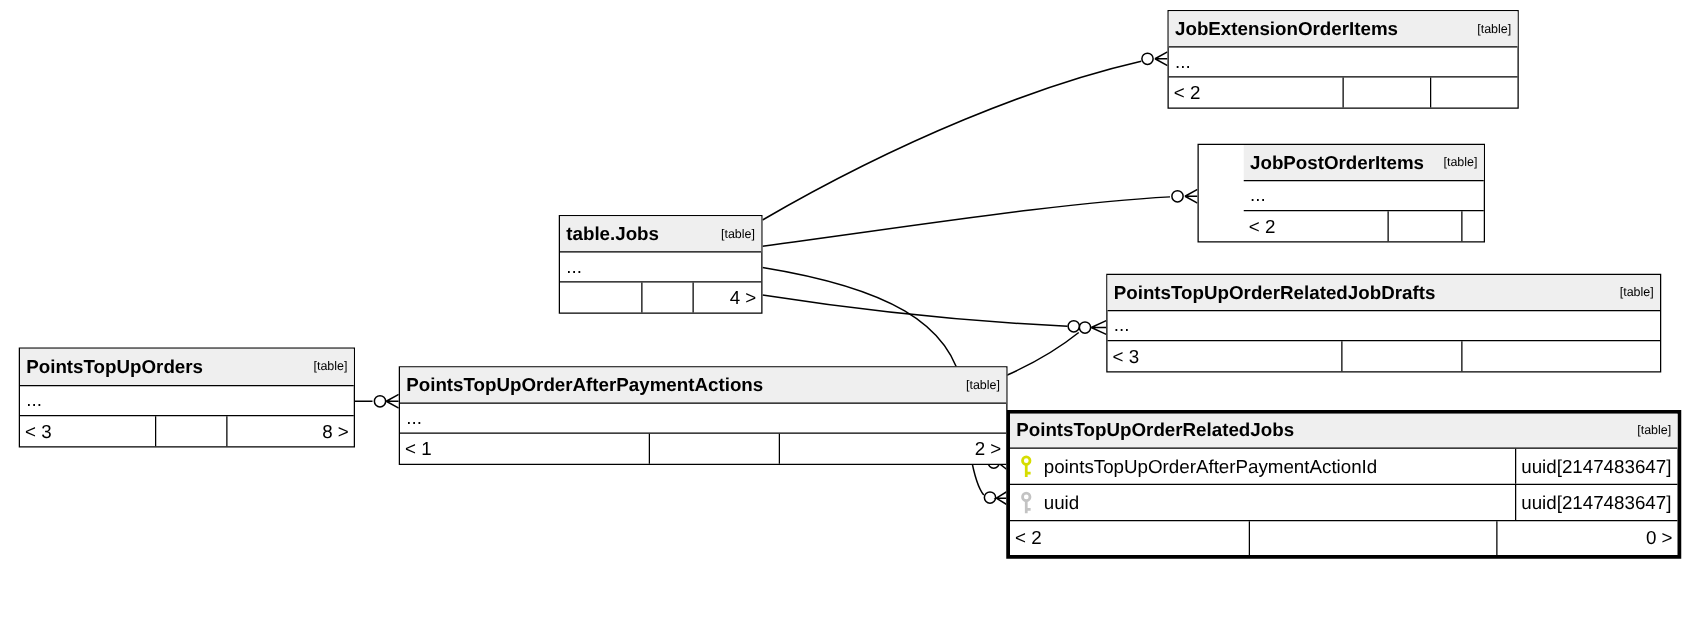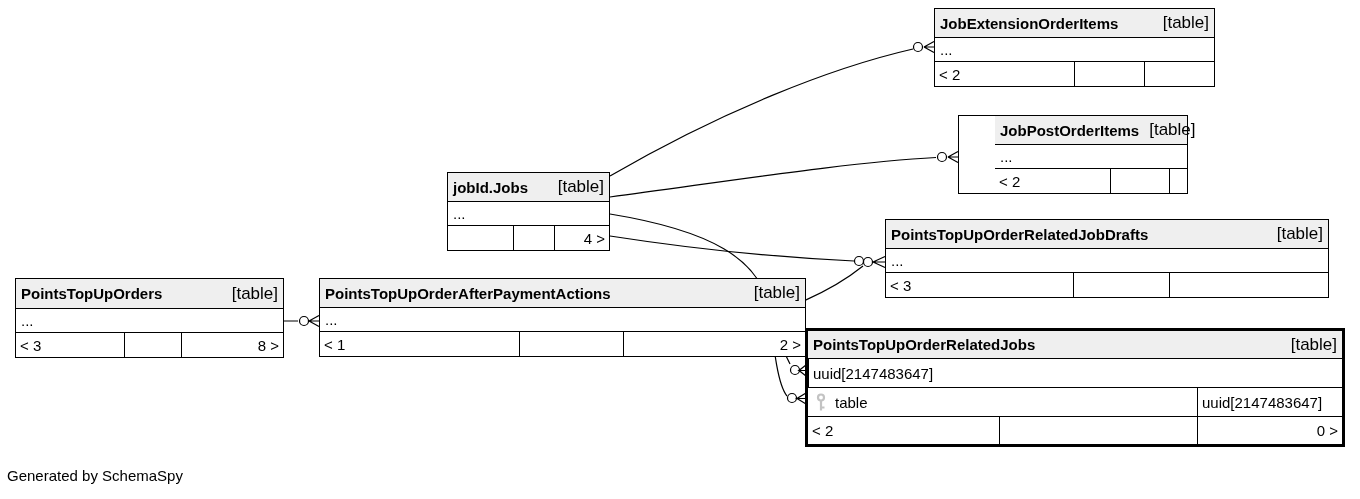--- a/index.html
+++ b/index.html
@@ -4,21 +4,21 @@
 <style>
   html,body{margin:0;padding:0;background:#ffffff;}
   #canvas{position:relative;width:1360px;height:499px;background:#ffffff;overflow:hidden;
           font-family:Liberation Sans, sans-serif;color:#000;}
   #edges{position:absolute;left:0;top:0;width:1360px;height:499px;}
 
   .tbox{position:absolute;background:#fff;border:1px solid #000;box-sizing:border-box;font-size:15px;}
   .thead{display:flex;justify-content:space-between;align-items:center;background:#efefef;
          border-bottom:1px solid #000;padding:0 5px;height:28px;}
   .tname{font-weight:bold;font-size:15px;white-space:nowrap;}
-  .ttag{font-size:17px;margin-left:10px;white-space:nowrap;}
+  .ttag{font-size:10px;margin-left:10px;white-space:nowrap;}
   .trow{display:flex;align-items:center;border-bottom:1px solid #000;padding:0 5px;height:24px;box-sizing:border-box;}
   .trow:last-child{border-bottom:none;}
   .tfoot{display:flex;height:24px;box-sizing:border-box;}
   .fc{display:flex;align-items:center;box-sizing:border-box;padding:0 4px;white-space:nowrap;}
   .fc + .fc{border-left:1px solid #000;}
   .fc.right{justify-content:flex-end;}
   .keyrow{gap:18px;padding-left:9px;}
   .key-icon{flex:0 0 auto;}
 
   
@@ -26,28 +26,28 @@
   #t0 .c0{width:139px;} #t0 .c1{width:70px;} #t0 .c2{flex:1;}
   #t1{left:958px;top:115px;width:230px;padding-left:36px;}
   #t1 .c0{width:115px;} #t1 .c1{width:59px;} #t1 .c2{flex:1;}
   #t2{left:447px;top:172px;width:163px;}
   #t2 .c0{width:65px;} #t2 .c1{width:41px;} #t2 .c2{flex:1;}
   #t3{left:885px;top:219px;width:444px;}
   #t3 .c0{width:187px;} #t3 .c1{width:96px;} #t3 .c2{flex:1;}
   #t4{left:15px;top:278px;width:269px;}
   #t4 .thead{height:29px;}
   #t4 .c0{width:108px;} #t4 .c1{width:57px;} #t4 .c2{flex:1;}
-  #t5{left:319px;top:278px;width:487px;}
+  #t5{left:319px;top:293px;width:487px;}
   #t5 .keyrow{height:28px;}
   #t5 .c0{width:199px;} #t5 .c1{width:104px;} #t5 .c2{flex:1;}
   #t6{left:805px;top:328px;width:540px;border-width:3px;}
   #t6 .thead{height:27px;gap:19px;}
   #t6 .colrow{display:flex;border-bottom:1px solid #000;height:29px;box-sizing:border-box;}
   #t6 .cname{display:flex;align-items:center;gap:9px;padding-left:8px;flex:1;}
-  #t6 .ctype{display:flex;align-items:center;width:145px;border-left:1px solid #000;
+  #t6 .ctype{display:flex;align-items:center;width:130px;border-left:1px solid #000;
              box-sizing:border-box;padding:0 4px;white-space:nowrap;text-align:center;}
   #t6 .tfoot{height:27px;}
   #t6 .c0{width:191px;} #t6 .c1{flex:1;} #t6 .c2{width:145px;flex:none;}
 
   #generator-note{position:absolute;left:7px;top:467px;font-size:15px;}
 </style>
 </head>
 <body>
 
 <div id="canvas">
@@ -103,21 +103,21 @@
     <div class="trow">...</div>
     <div class="tfoot">
       <span class="fc c0">&lt; 2</span>
       <span class="fc c1"></span>
       <span class="fc c2 right"></span>
     </div>
   </div>
 
   <div class="tbox" id="t2">
     <div class="thead">
-      <span class="tname">jobId.Jobs</span>
+      <span class="tname">table.Jobs</span>
       <span class="ttag">[table]</span>
     </div>
     <div class="trow">...</div>
     <div class="tfoot">
       <span class="fc c0"></span>
       <span class="fc c1"></span>
       <span class="fc c2 right">4 &gt;</span>
     </div>
   </div>
 
@@ -159,33 +159,39 @@
       <span class="fc c2 right">2 &gt;</span>
     </div>
   </div>
 
   <div class="tbox" id="t6">
     <div class="thead">
       <span class="tname">PointsTopUpOrderRelatedJobs</span>
       <span class="ttag">[table]</span>
     </div>
     <div class="colrow">
+      <div class="cname">
+        <svg class="key-icon" width="10" height="19" viewBox="0 0 10 19">
+          <circle cx="5" cy="4.5" r="3" fill="none" stroke-width="2.2" stroke="#d6dd00"></circle>
+          <path d="M5,7.5 L5,17.5 M5,14.5 L8.5,14.5" fill="none" stroke-width="2.2" stroke="#d6dd00"></path>
+        </svg>
+        <span>pointsTopUpOrderAfterPaymentActionId</span>
+      </div>
       <div class="ctype">uuid[2147483647]</div>
     </div>
     <div class="colrow">
       <div class="cname">
         <svg class="key-icon" width="10" height="19" viewBox="0 0 10 19">
           <circle cx="5" cy="4.5" r="3" fill="none" stroke-width="2.2" stroke="#c3c3c3"></circle>
           <path d="M5,7.5 L5,17.5 M5,14.5 L8.5,14.5" fill="none" stroke-width="2.2" stroke="#c3c3c3"></path>
         </svg>
-        <span>table</span>
+        <span>uuid</span>
       </div>
       <div class="ctype">uuid[2147483647]</div>
     </div>
     <div class="tfoot">
       <span class="fc c0">&lt; 2</span>
       <span class="fc c1"></span>
       <span class="fc c2 right">0 &gt;</span>
     </div>
   </div>
 
-  <div id="generator-note">Generated by SchemaSpy</div>
 </div>
 
 </body></html>

